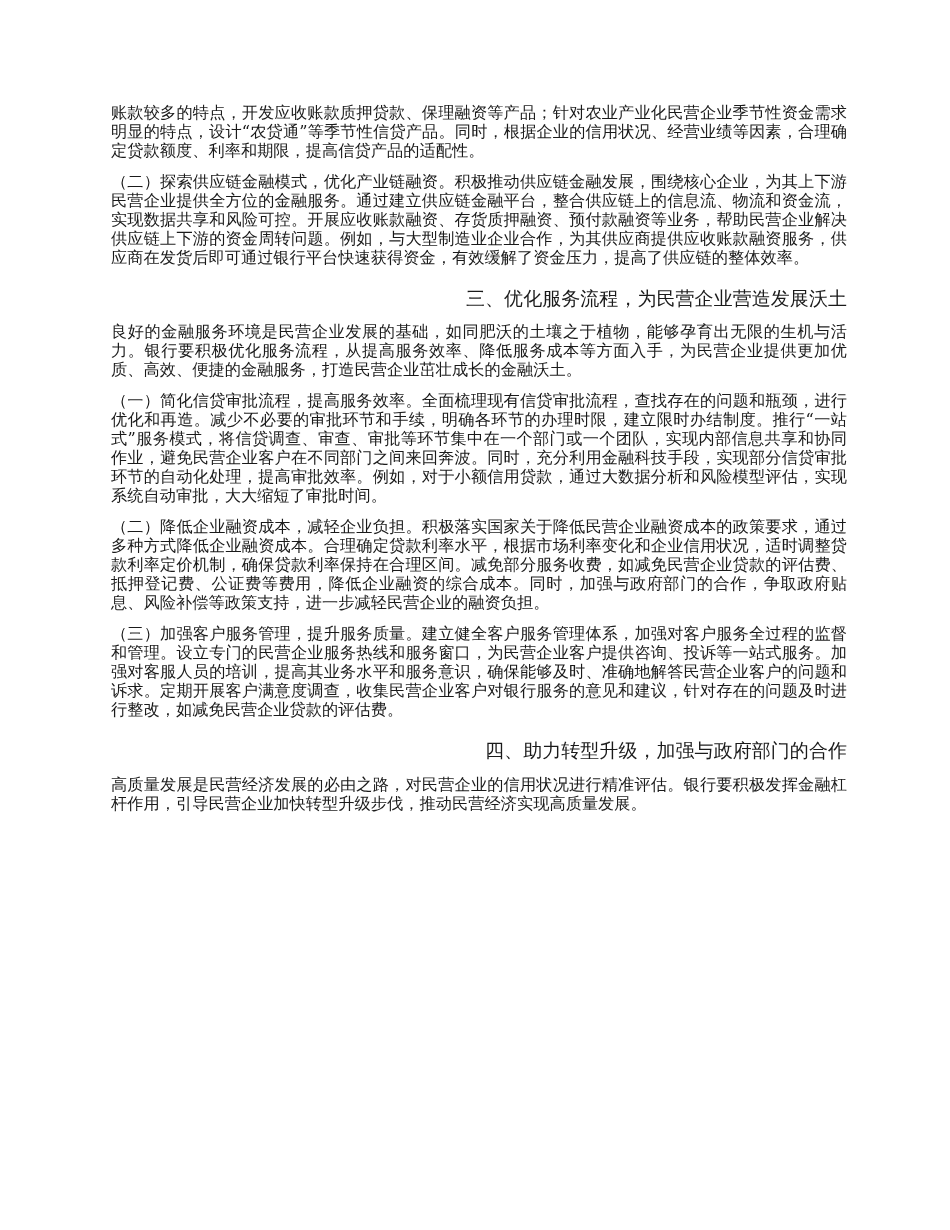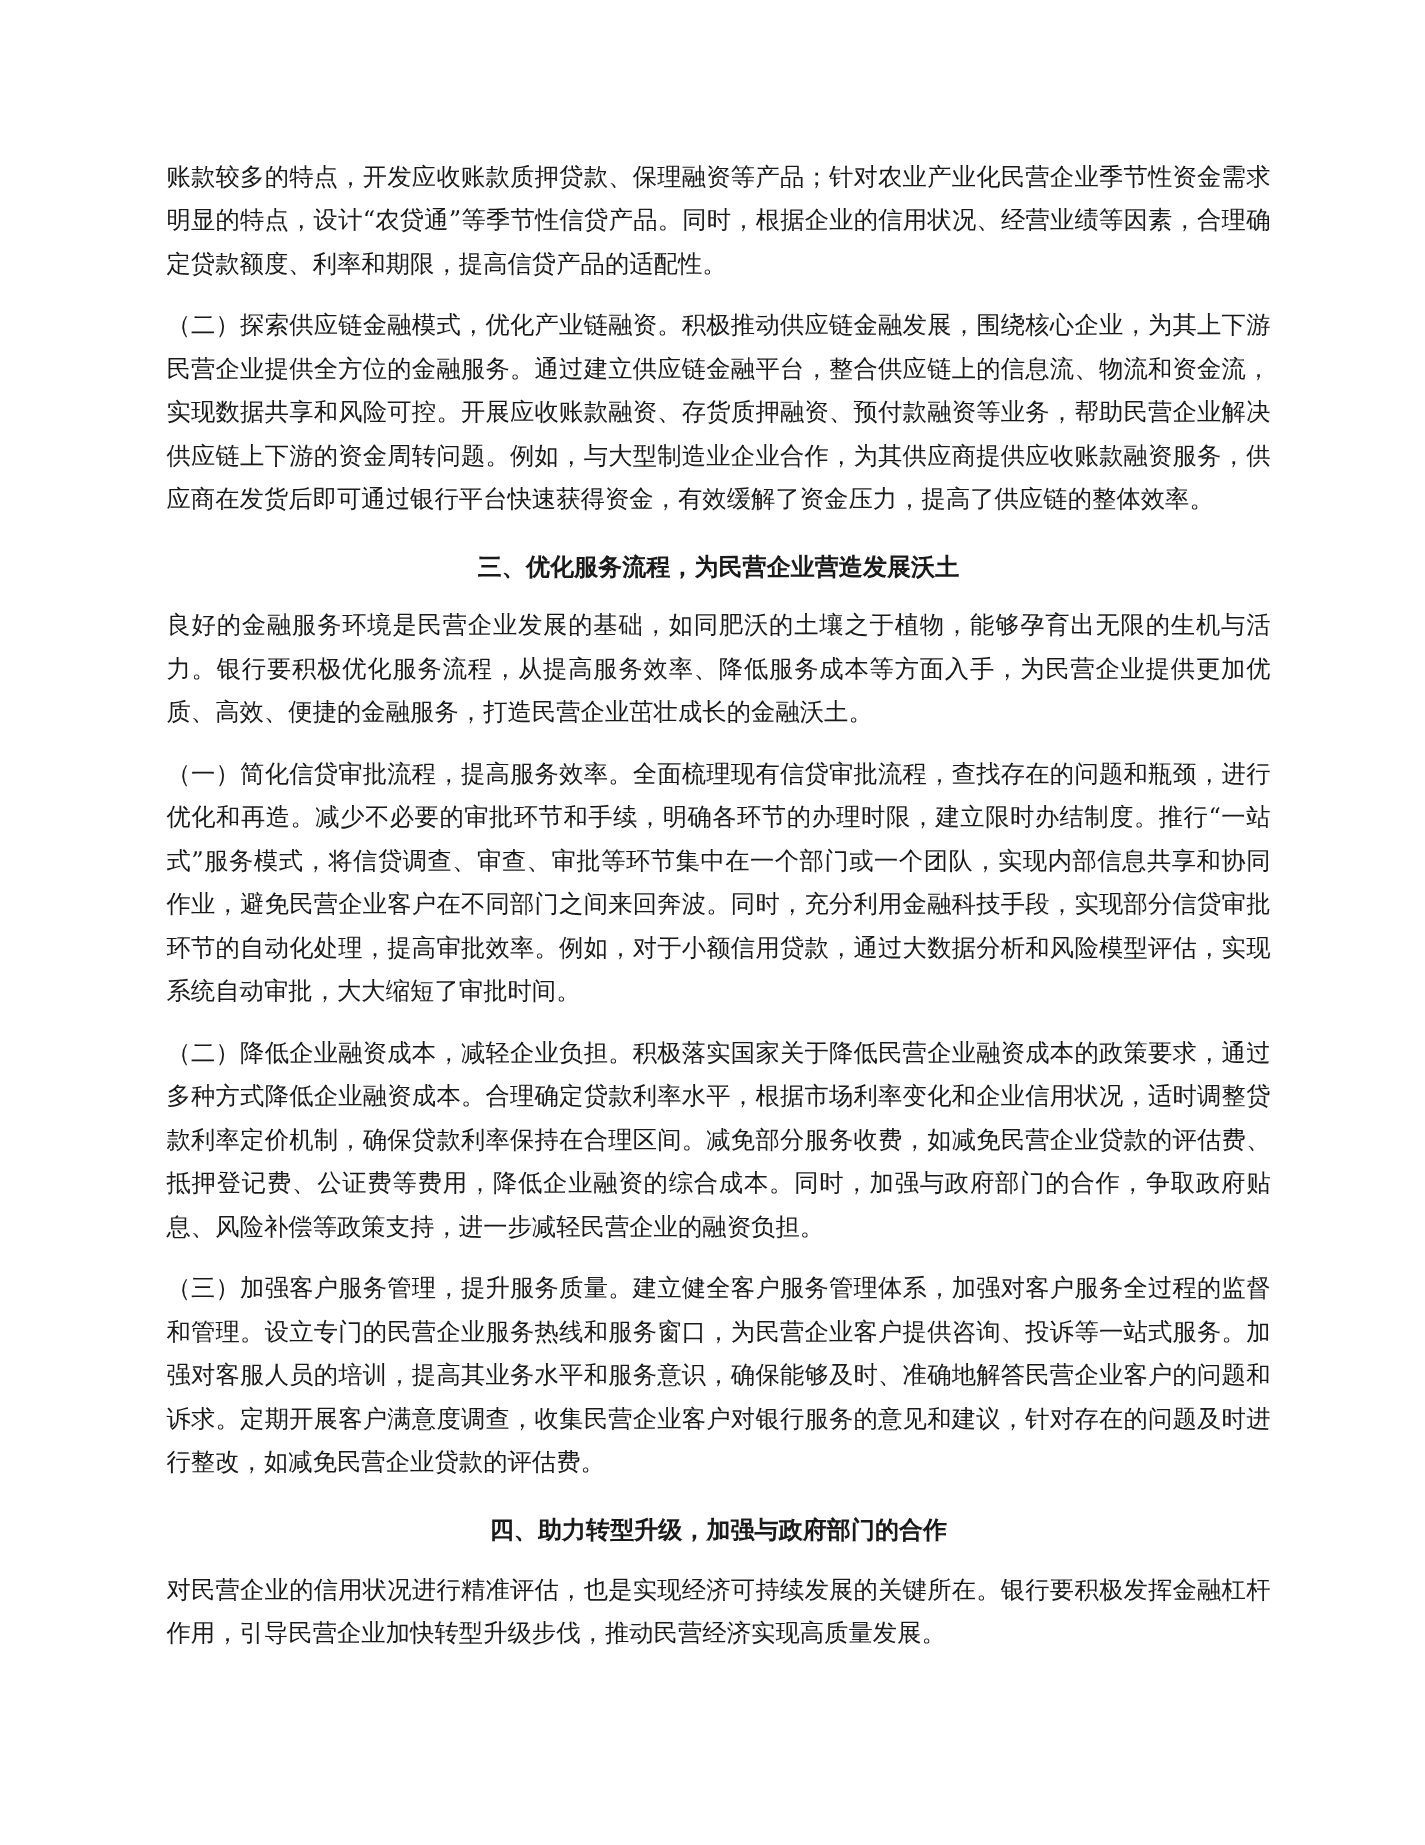--- a/index.html
+++ b/index.html
@@ -23,36 +23,36 @@
     box-sizing: border-box;
   }
   .content {
     position: absolute;
     left: 111px;
     top: 103px;
     width: 736px;
   }
   .para {
     font-size: 16.2px;
-    line-height: 29px;
+    line-height: 19px;
     text-align: justify;
     text-justify: inter-ideograph;
     margin: 0 0 0 0;
     letter-spacing: 0.05px;
     word-break: break-all;
   }
   .para + .para {
     margin-top: 12px;
   }
   .heading {
-    font-size: 16px;
+    font-size: 19px;
     line-height: 22.4px;
-    font-weight: bold;
+    font-weight: normal;
     margin: 0;
-    text-align: center;
+    text-align: right;
     letter-spacing: 0.05px;
   }
   .heading-block {
     margin-top: 20px;
   }
   .heading-block + .para {
     margin-top: 13px;
   }
   .indent {
     text-indent: 0;
@@ -78,16 +78,16 @@
     <p class="para indent">（一）简化信贷审批流程，提高服务效率。全面梳理现有信贷审批流程，查找存在的问题和瓶颈，进行优化和再造。减少不必要的审批环节和手续，明确各环节的办理时限，建立限时办结制度。推行“一站式”服务模式，将信贷调查、审查、审批等环节集中在一个部门或一个团队，实现内部信息共享和协同作业，避免民营企业客户在不同部门之间来回奔波。同时，充分利用金融科技手段，实现部分信贷审批环节的自动化处理，提高审批效率。例如，对于小额信用贷款，通过大数据分析和风险模型评估，实现系统自动审批，大大缩短了审批时间。</p>
 
     <p class="para indent">（二）降低企业融资成本，减轻企业负担。积极落实国家关于降低民营企业融资成本的政策要求，通过多种方式降低企业融资成本。合理确定贷款利率水平，根据市场利率变化和企业信用状况，适时调整贷款利率定价机制，确保贷款利率保持在合理区间。减免部分服务收费，如减免民营企业贷款的评估费、抵押登记费、公证费等费用，降低企业融资的综合成本。同时，加强与政府部门的合作，争取政府贴息、风险补偿等政策支持，进一步减轻民营企业的融资负担。</p>
 
     <p class="para indent">（三）加强客户服务管理，提升服务质量。建立健全客户服务管理体系，加强对客户服务全过程的监督和管理。设立专门的民营企业服务热线和服务窗口，为民营企业客户提供咨询、投诉等一站式服务。加强对客服人员的培训，提高其业务水平和服务意识，确保能够及时、准确地解答民营企业客户的问题和诉求。定期开展客户满意度调查，收集民营企业客户对银行服务的意见和建议，针对存在的问题及时进行整改，如减免民营企业贷款的评估费。</p>
 
     <div class="heading-block">
       <h2 class="heading">四、助力转型升级，加强与政府部门的合作</h2>
     </div>
 
-    <p class="para">对民营企业的信用状况进行精准评估，也是实现经济可持续发展的关键所在。银行要积极发挥金融杠杆作用，引导民营企业加快转型升级步伐，推动民营经济实现高质量发展。</p>
+    <p class="para">高质量发展是民营经济发展的必由之路，对民营企业的信用状况进行精准评估。银行要积极发挥金融杠杆作用，引导民营企业加快转型升级步伐，推动民营经济实现高质量发展。</p>
 
   </div>
 </div>
 
 </body></html>

